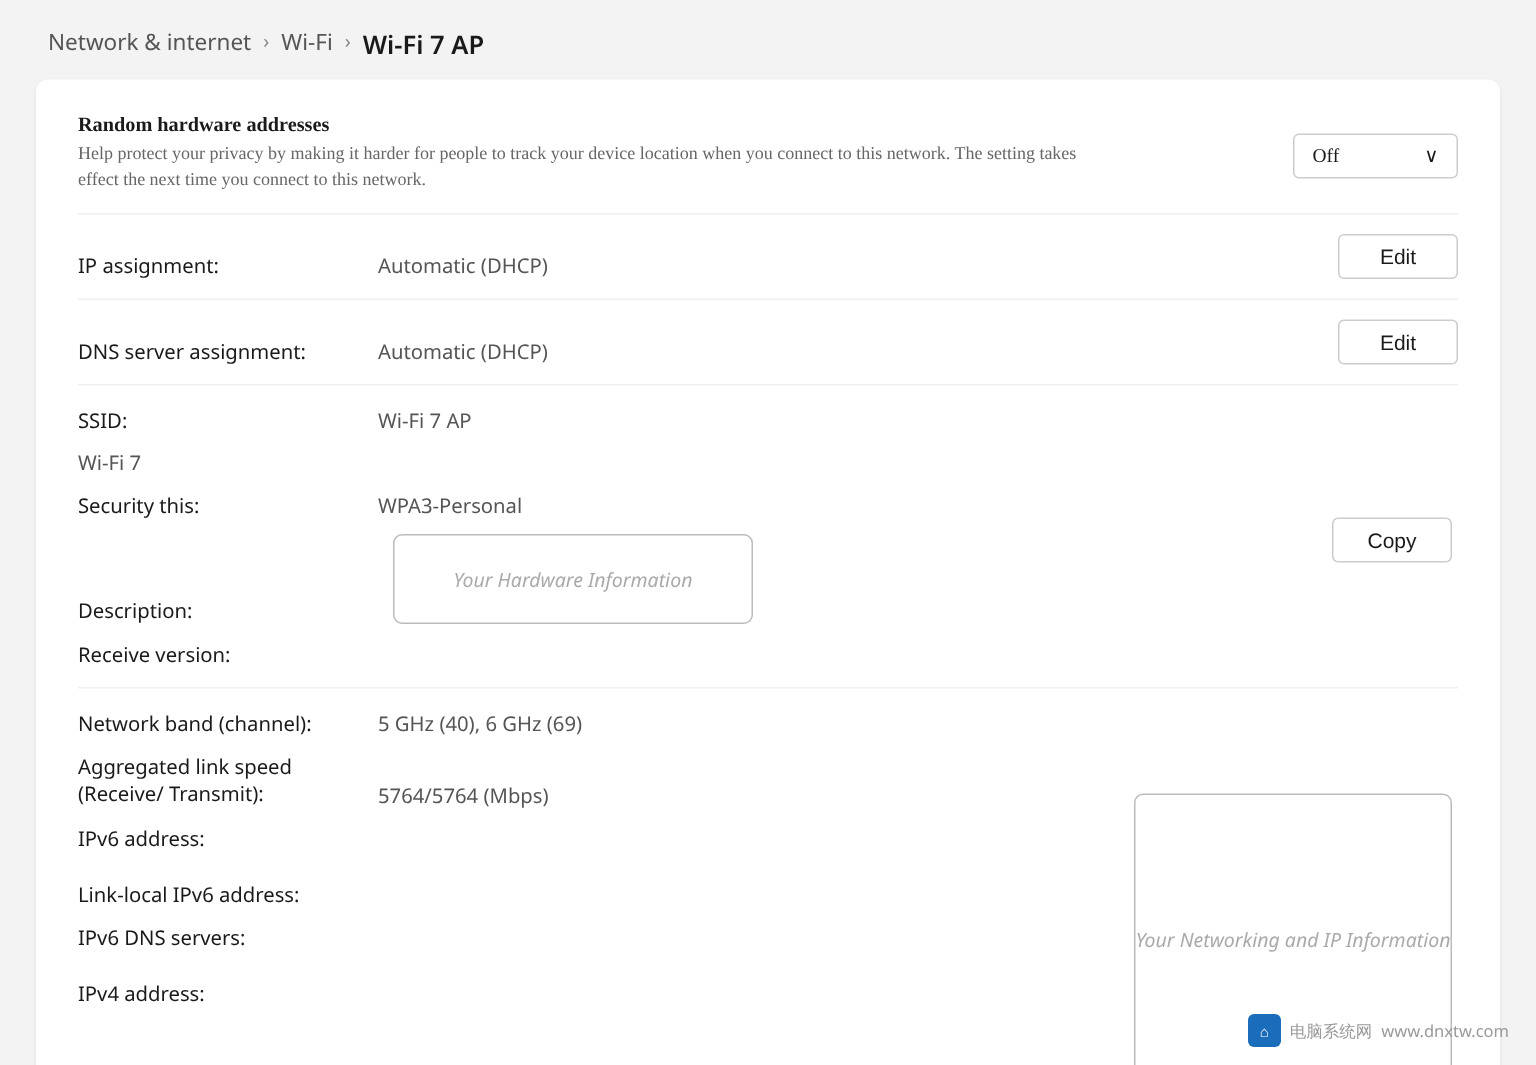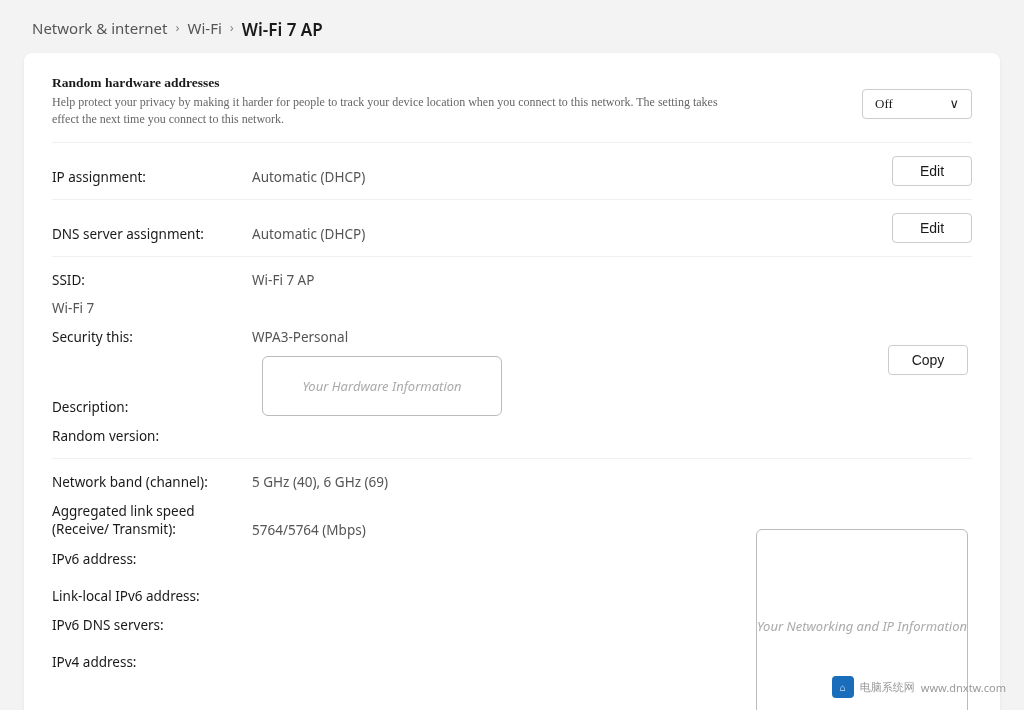--- a/index.html
+++ b/index.html
@@ -215,21 +215,21 @@
       </div>
       <div class="row-inline">
         <div class="label-col">Description:</div>
         <div class="value-col">
           <div class="info-box" style="margin-left:10px;">
             <span>Your Hardware Information</span>
           </div>
         </div>
       </div>
       <div class="row-inline">
-        <div class="label-col">Random version:</div>
+        <div class="label-col">Receive version:</div>
         <div class="value-col"></div>
       </div>
     </div>
     <div style="padding-top: 80px; padding-right: 4px;">
       <button class="btn">Copy</button>
     </div>
   </div>
 
   <div class="section-divider"></div>
 

